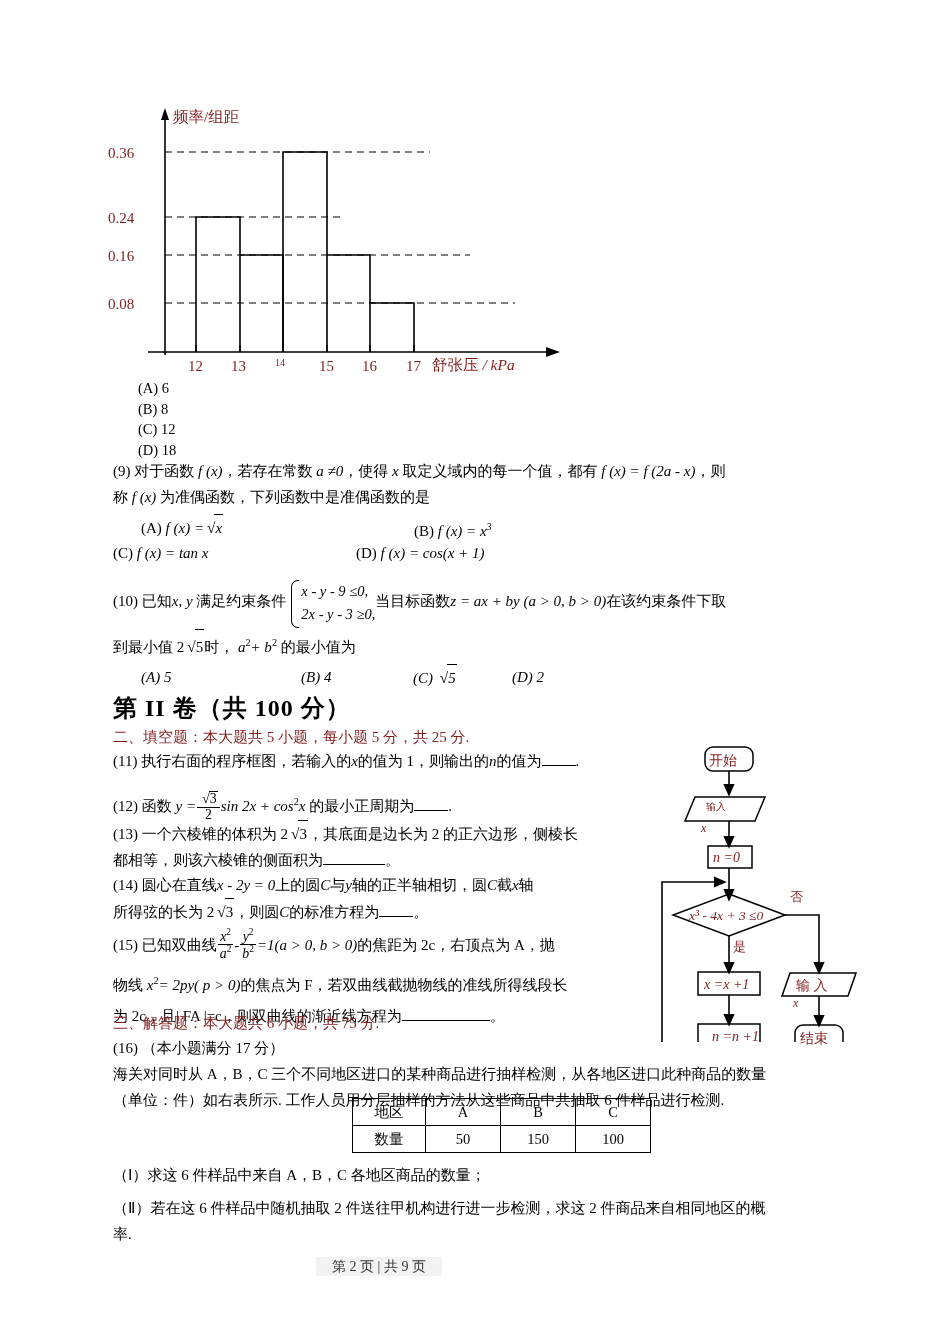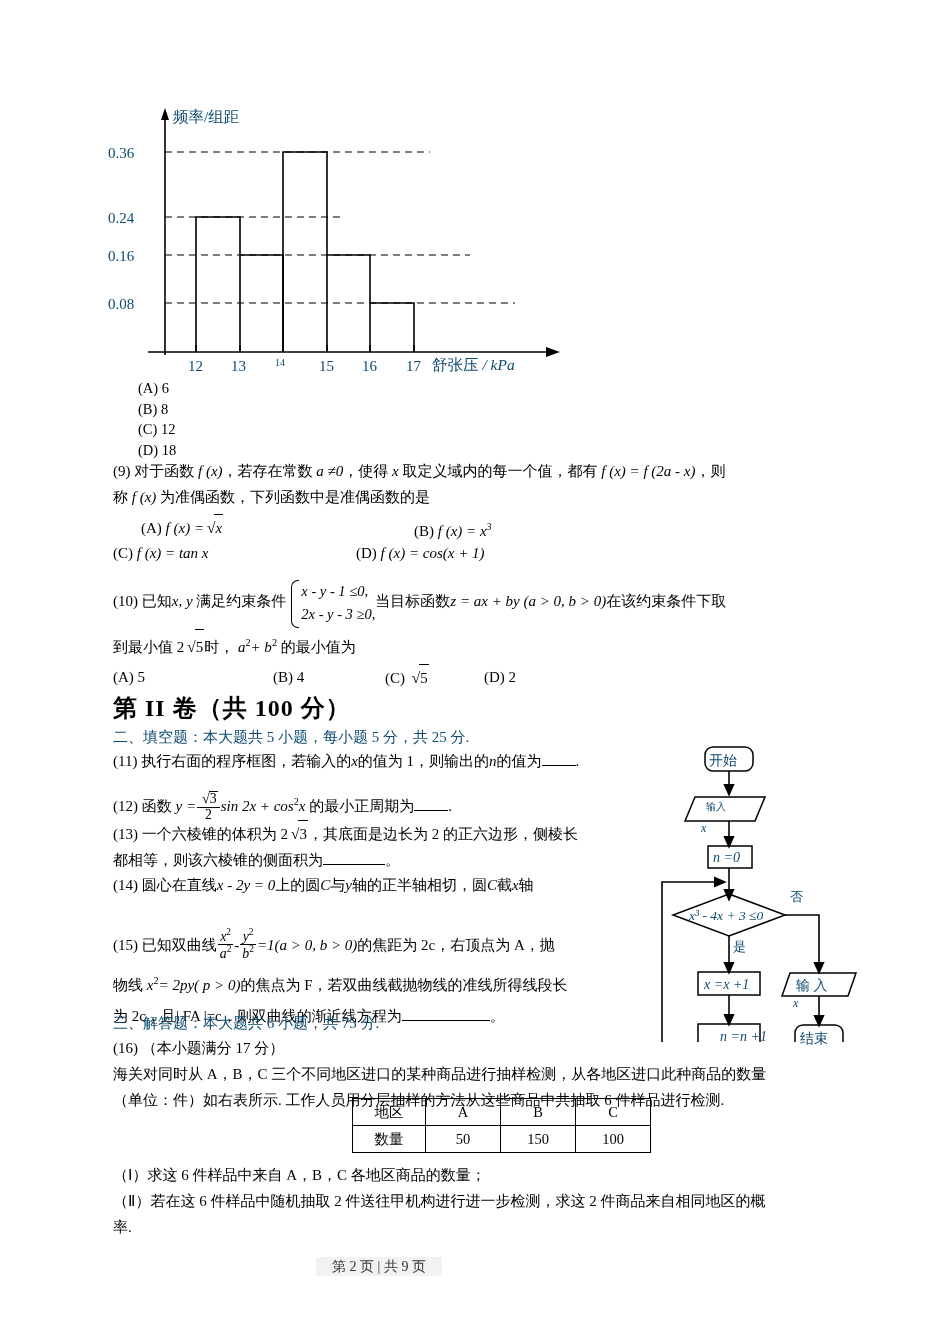--- a/index.html
+++ b/index.html
@@ -8,21 +8,21 @@
     font-family:"Liberation Serif", serif;
     color:#000;position:relative;overflow:hidden;
   }
   .page{position:absolute;left:0;top:0;width:950px;height:1344px;}
 
   
   .hist-wrap{position:absolute;left:110px;top:100px;width:460px;height:290px;}
   .hist-svg{display:block;}
 
   
-  .txt{position:absolute;font-family:"Liberation Serif", serif;font-size:14.5px;line-height:1.45;color:#0c4a6e;white-space:nowrap;}
+  .txt{position:absolute;font-family:"Liberation Serif", serif;font-size:14.5px;line-height:1.45;color:#7f1d1d;white-space:nowrap;}
   .it{font-style:italic;}
 
   .opt-list{position:absolute;left:138px;top:378px;font-size:14.5px;line-height:20.5px;}
   .opt-list div{white-space:nowrap;}
 
   .qblock{position:absolute;font-size:15px;line-height:26px;}
 
   
   .frac{display:inline-block;vertical-align:-0.55em;text-align:center;font-size:0.92em;line-height:1.05;margin:0 1px;}
   .frac .num{display:block;border-bottom:1.1px solid #000;padding:0 2px;}
@@ -159,30 +159,30 @@
         <span class="it">f (x) = cos(x + 1)</span>
       </span>
     </div>
   </div>
 
   <div class="qblock" style="left:113px;top:578px;width:740px;">
     <div style="white-space:nowrap;line-height:46px;">
       <span>(10)</span>
       <span>已知</span><span class="it">x, y</span>
       <span>满足约束条件</span><span class="brace"></span><span class="sys">
-        <span class="it" style="display:block;">x - y - 1 ≤0,</span>
+        <span class="it" style="display:block;">x - y - 9 ≤0,</span>
         <span class="it" style="display:block;">2x - y - 3 ≥0,</span>
       </span><span>当目标函数</span><span class="it">z = ax + by (a &gt; 0, b &gt; 0)</span><span>在该约束条件下取</span>
     </div>
     <div style="line-height:34px;">
       <span>到最小值 2</span><span class="sq"><span>5</span></span><span>时，</span>
       <span class="it">a</span><sup>2</sup><span class="it">+ b</span><sup>2</sup>
       <span>的最小值为</span>
     </div>
-    <div style="position:relative;height:26px;">
+    <div style="margin-left:28px;position:relative;height:26px;font-style:italic;">
       <span style="position:absolute;left:0;">(A)   5</span>
       <span style="position:absolute;left:160px;">(B) 4</span>
       <span style="position:absolute;left:272px;">
         <span>(C)</span>
         <span class="sq"><span>5</span></span>
       </span>
       <span style="position:absolute;left:371px;">(D) 2</span>
     </div>
   </div>
 
@@ -212,20 +212,23 @@
     </div>
     <div>
       <span>都相等，则该六棱锥的侧面积为</span><span class="ul ul-m"></span><span>。</span>
     </div>
   </div>
 
   <div class="qblock" style="left:113px;top:872px;width:545px;">
     <div style="white-space:nowrap;">
       <span>(14)</span>
       <span>圆心在直线</span><span class="it">x - 2y = 0</span><span>上的圆</span><span class="it">C</span><span>与</span><span class="it">y</span><span>轴的正半轴相切，圆</span><span class="it">C</span><span>截</span><span class="it">x</span><span>轴</span>
+    </div>
+    <div>
+      <span>所得弦的长为 2</span><span class="sq"><span>3</span></span><span>，则圆</span><span class="it">C</span><span>的标准方程为</span><span class="ul ul-s"></span><span>。</span>
     </div>
   </div>
 
   <div class="qblock" style="left:113px;top:925px;width:545px;">
     <div style="line-height:40px;white-space:nowrap;">
       <span>(15)</span>
       <span>已知双曲线</span><span class="frac"><span class="num"><span class="it">x</span><sup>2</sup></span><span class="den"><span class="it">a</span><sup>2</sup></span></span><span>-</span><span class="frac"><span class="num"><span class="it">y</span><sup>2</sup></span><span class="den"><span class="it">b</span><sup>2</sup></span></span><span class="it">=1(a &gt; 0, b &gt; 0)</span><span>的焦距为 2c</span><span>，右顶点为 A，抛</span>
     </div>
     <div style="line-height:32px;">
       <span>物线</span>
@@ -259,21 +262,21 @@
       <td class="first">数量</td>
       <td class="c">50</td>
       <td class="c">150</td>
       <td class="c">100</td>
     </tr>
   </tbody>
     </table>
 
   <div class="qblock" style="left:113px;top:1162px;width:740px;">
     <div style="white-space:nowrap;">（Ⅰ）求这 6 件样品中来自 A，B，C 各地区商品的数量；</div>
-    <div style="white-space:nowrap;">（Ⅱ）若在这 6 件样品中随机抽取 2 件送往甲机构进行进一步检测，求这 2 件商品来自相同地区的概</div>
+    <div style="white-space:nowrap;margin-top:7px;">（Ⅱ）若在这 6 件样品中随机抽取 2 件送往甲机构进行进一步检测，求这 2 件商品来自相同地区的概</div>
     <div>率.</div>
   </div>
 
   <div class="flow">
     <svg width="290" height="300" viewBox="0 0 290 300">
       <defs>
         <marker id="ah" markerWidth="10" markerHeight="10" refX="5" refY="3.5" orient="auto">
           <polygon points="0 0, 8 3.5, 0 7" fill="#000"></polygon>
         </marker>
       </defs>
@@ -313,21 +316,21 @@
 
     
     <div class="txt" style="left:49px;top:9px;font-size:14px;">开始</div>
     <div class="txt" style="left:46px;top:58px;font-size:10px;">输入</div>
     <div class="txt it" style="left:41px;top:78px;font-size:12px;">x</div>
     <div class="txt it" style="left:53px;top:106px;font-size:14px;">n =0</div>
     <div class="txt it" style="left:29px;top:164px;font-size:13.5px;">x³ - 4x + 3 ≤0</div>
     <div class="txt" style="left:73px;top:196px;font-size:13px;">是</div>
     <div class="txt" style="left:130px;top:146px;font-size:13px;">否</div>
     <div class="txt it" style="left:44px;top:233px;font-size:14px;">x =x +1</div>
-    <div class="txt it" style="left:60px;top:285px;font-size:14px;">n =n +1</div>
+    <div class="txt it" style="left:52px;top:285px;font-size:14px;">n =n +1</div>
     <div class="txt" style="left:136px;top:234px;font-size:14px;">输 入</div>
     <div class="txt it" style="left:133px;top:253px;font-size:12px;">x</div>
     <div class="txt" style="left:140px;top:287px;font-size:14px;">结束</div>
   </div>
 
   <div class="footer">
     <span>第 2 页 | 共 9 页</span>
   </div>
 
 </div>

